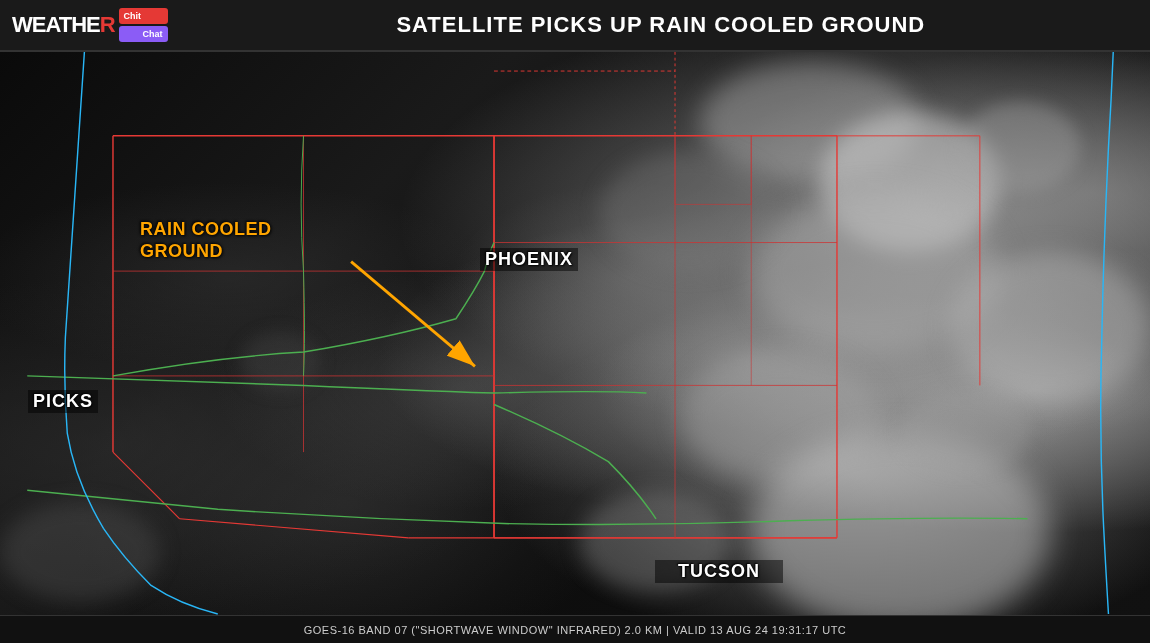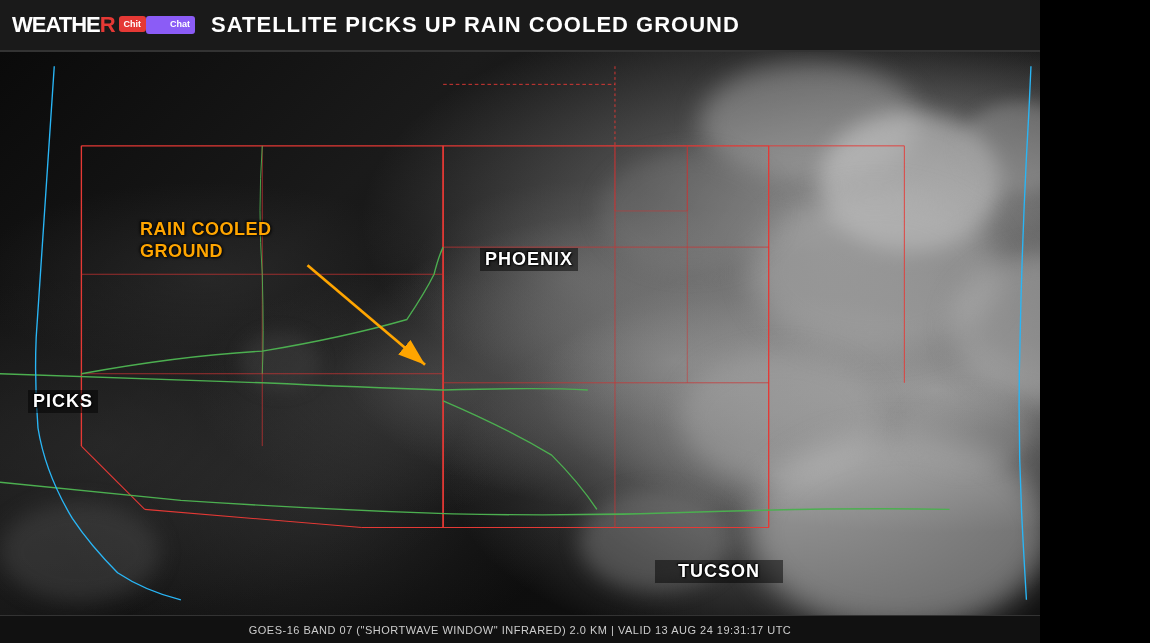--- a/index.html
+++ b/index.html
@@ -5,21 +5,21 @@
     * { margin: 0; padding: 0; box-sizing: border-box; }
     body {
       width: 1150px;
       height: 643px;
       overflow: hidden;
       background: #000;
       font-family: Arial, sans-serif;
     }
 
     #app {
-      width: 1040px;
+      width: 1150px;
       height: 643px;
       display: flex;
       flex-direction: column;
     }
 
     
     #header {
       height: 52px;
       background: #1a1a1a;
       border-bottom: 2px solid #333;
@@ -41,21 +41,21 @@
       font-weight: 900;
       color: #fff;
       letter-spacing: -1px;
     }
     .logo-weather .logo-r {
       color: #e53935;
     }
 
     .logo-chit-chat {
       display: flex;
-      flex-direction: row;
+      flex-direction: column;
       margin-left: 4px;
     }
 
     .speech-bubble-top, .speech-bubble-bot {
       background: #e53935;
       color: #fff;
       font-size: 9px;
       font-weight: 700;
       padding: 1px 5px;
       border-radius: 3px;
@@ -64,21 +64,21 @@
     }
     .speech-bubble-top { margin-bottom: 2px; }
     .speech-bubble-bot { background: #8b5cf6; padding-left: 24px; }
 
     #header-title {
       font-size: 22px;
       font-weight: 700;
       color: #fff;
       letter-spacing: 1px;
       flex: 1;
-      text-align: left;
+      text-align: center;
     }
 
     
     #map-container {
       flex: 1;
       position: relative;
       background: #000;
       overflow: hidden;
     }
 

